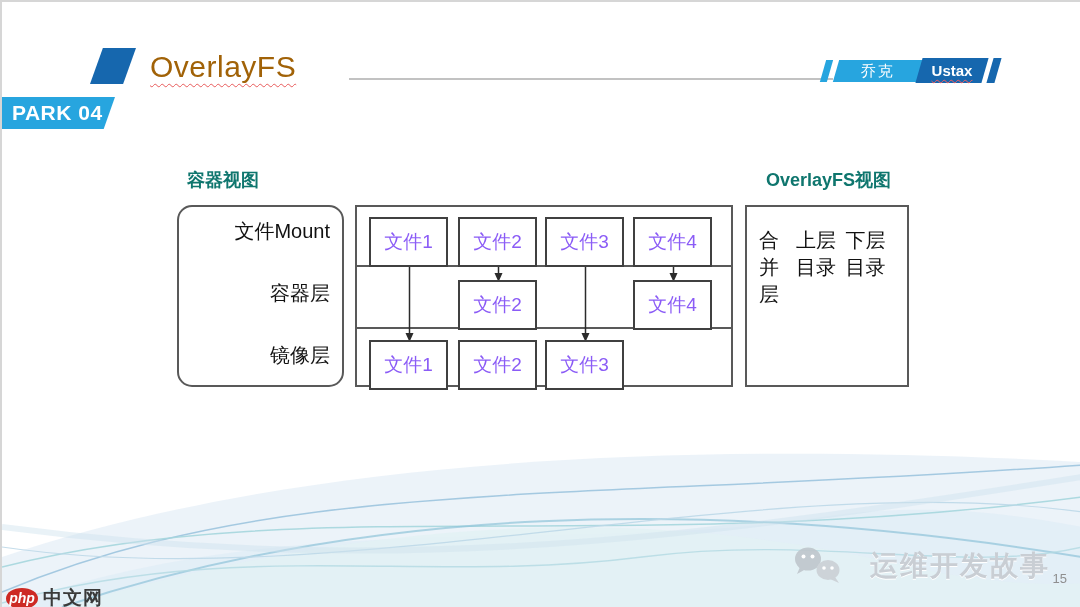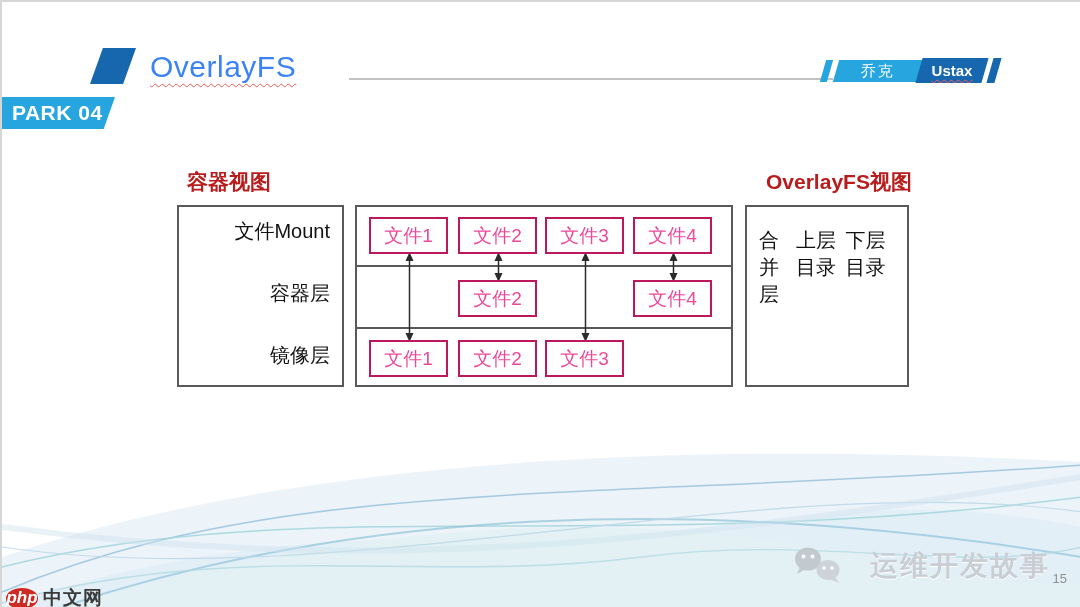--- a/index.html
+++ b/index.html
@@ -16,21 +16,21 @@
   }
   .park-light {
     position:absolute; left:0; top:51px; width:113px; height:32px;
     background:var(--light-blue); clip-path:polygon(0 0,100% 0,90% 100%,0 100%);
     z-index:2; display:flex; align-items:center;margin-top:44px;
   }
   .park-light span {
     color:#fff; font-size:21px; font-weight:700; letter-spacing:.5px; padding-left:10px;
   }
   .slide-title {
-    position:absolute; left:148px; top:48px; font-size:30px; color:#3b82f6;
+    position:absolute; left:148px; top:48px; font-size:30px; color:#a16207;
     text-decoration-line:underline; text-decoration-style:wavy;
     text-decoration-color:#e85b5b; text-decoration-thickness:1px; text-underline-offset:6px;
     z-index:2; letter-spacing:.5px;text-align:center;
   }
   .title-rule {
     position:absolute; left:347px; top:76px; width:484px; height:2px; background:#c2c2c2;
   }
   .ribbon { position:absolute; display:flex; align-items:center; justify-content:center; }
   .skew { transform:skewX(-16deg); }
   .unskew { transform:skewX(16deg); display:block; width:100%; text-align:center; }
@@ -38,50 +38,50 @@
   .rib-light      { left:834px; top:58px; width:84px; height:22px; background:var(--light-blue); }
   .rib-light .unskew { color:#fff; font-size:15px; letter-spacing:2px; }
   .rib-dark       { left:917px; top:56px; width:66px; height:25px; background:var(--dark-blue); }
   .rib-dark .unskew {
     color:#fff; font-size:15px; font-weight:700;
     text-decoration-line:underline; text-decoration-style:wavy;
     text-decoration-color:#ff5c5c; text-decoration-thickness:1px; text-underline-offset:3px;
   }
   .rib-tail-right { left:988px; top:56px; width:8px; height:25px; background:var(--dark-blue); }
   
-  .diag-label { position:absolute; font-size:21px; font-weight:600; color:#b91c1c; }
+  .diag-label { position:absolute; font-size:18px; font-weight:600; color:#0f766e; }
   .lbl-left  { left:185px; top:166px; }
   .lbl-right { left:764px; top:166px; }
   .outline-box { position:absolute; border:2px solid #595959; background:#fff; }
   .box-left {
     left:175px; top:203px; width:167px; height:182px;
     display:flex; flex-direction:column; justify-content:space-between;
-    padding:11px 12px 16px; text-align:right;
+    padding:11px 12px 16px; text-align:right;border-radius:15px;
   }
   .box-right {
     left:743px; top:203px; width:164px; height:182px;
     display:flex; flex-direction:row; justify-content:space-between;
     padding:20px 12px 16px; text-align:left;
   }
   .layer-label { font-size:20px; font-weight:500; color:#111; }
   .box-middle { left:353px; top:203px; width:378px; height:182px; }
   .sep { position:absolute; left:0; right:0; height:0; border-top:2px solid #595959; }
   .sep1 { top:58px; } .sep2 { top:120px; }
   .file-box {
-    position:absolute; width:79px; height:37px; border:2px solid #be185d; background:#fff;
+    position:absolute; width:79px; height:50px; border:2px solid #404040; background:#fff;
     display:flex; align-items:center; justify-content:center;
-    font-size:19px; color:#ec4899; z-index:2;
+    font-size:19px; color:#8b5cf6; z-index:2;
   }
   .arrow-layer { position:absolute; left:0; top:0; z-index:1; }
   
   .waves { position:absolute; left:0; bottom:0; z-index:0; }
   .php-logo { position:absolute; left:4px; top:583px; display:flex; align-items:center; gap:5px; z-index:4; }
   .php-oval {
     width:32px; height:21px; border-radius:50%; background:var(--logo-red);
-    color:#fff; font-size:17px; font-weight:700; font-style:italic;
+    color:#fff; font-size:14px; font-weight:700; font-style:italic;
     display:flex; align-items:center; justify-content:center;
   }
   .php-site { font-size:19px; font-weight:700; color:#3a3a3a; letter-spacing:1px; }
   .watermark {
     position:absolute; right:30px; top:543px; display:flex; align-items:center; gap:24px; z-index:3;
   }
   .watermark-text {
     font-size:28px; font-weight:700; letter-spacing:2px; color:#c9ced4;
     text-shadow:0 1px 0 #ffffff;
   }

